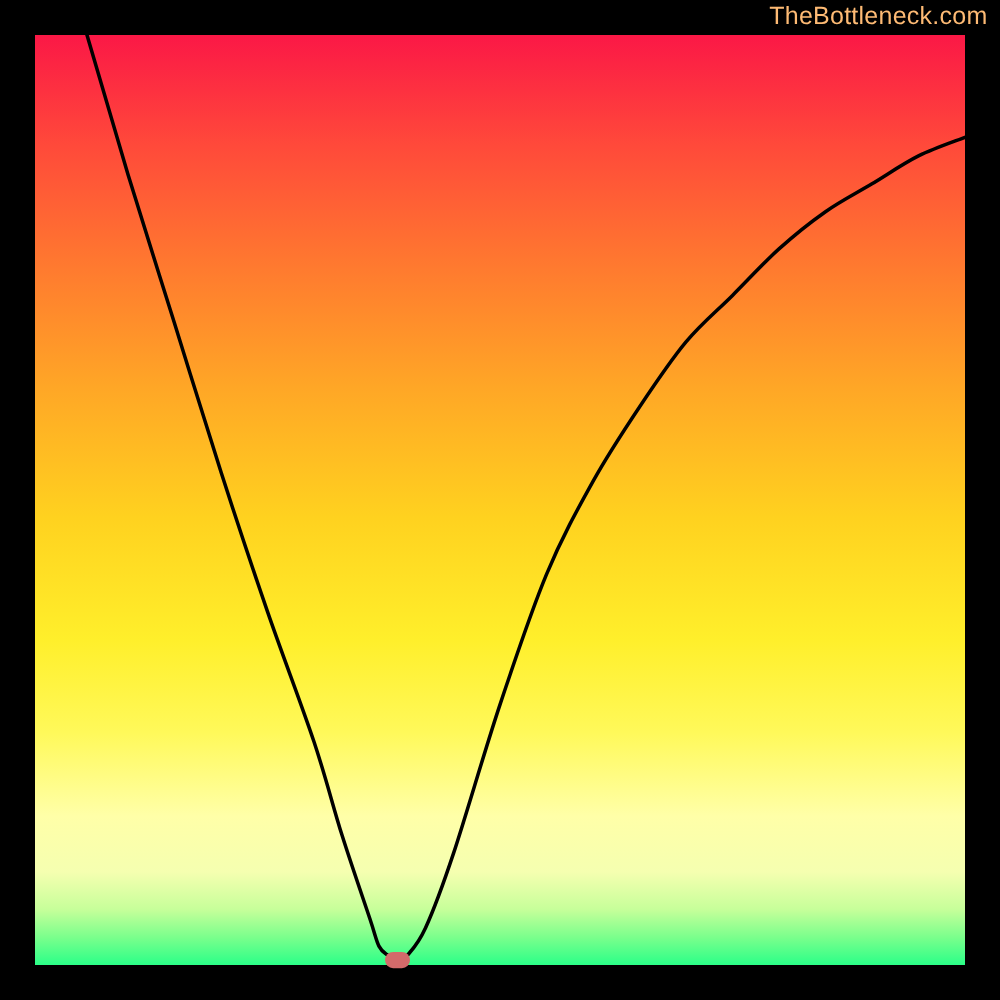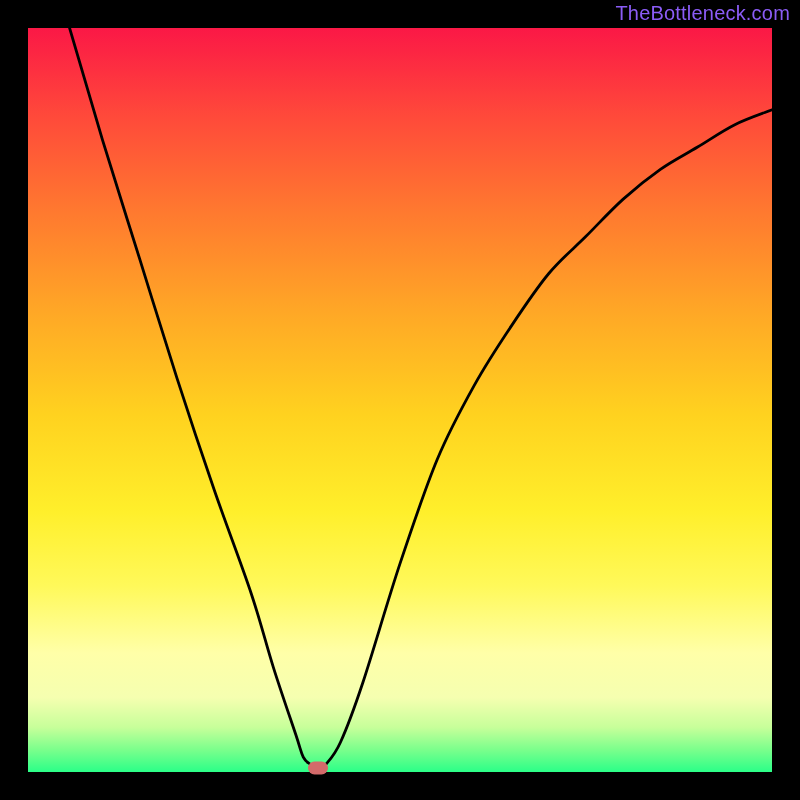--- a/index.html
+++ b/index.html
@@ -14,21 +14,21 @@
   .frame {
     position: relative;
     width: 800px;
     height: 800px;
     background: #000;
   }
   .watermark {
     position: absolute;
     top: 2px;
     right: 10px;
-    color: #8b5cf6;
+    color: #fdba74;
     font-size: 20px;
     font-weight: 500;
     letter-spacing: 0.2px;
     z-index: 5;
   }
   .plot-area {
     position: absolute;
     left: 28px;
     top: 28px;
     width: 744px;

